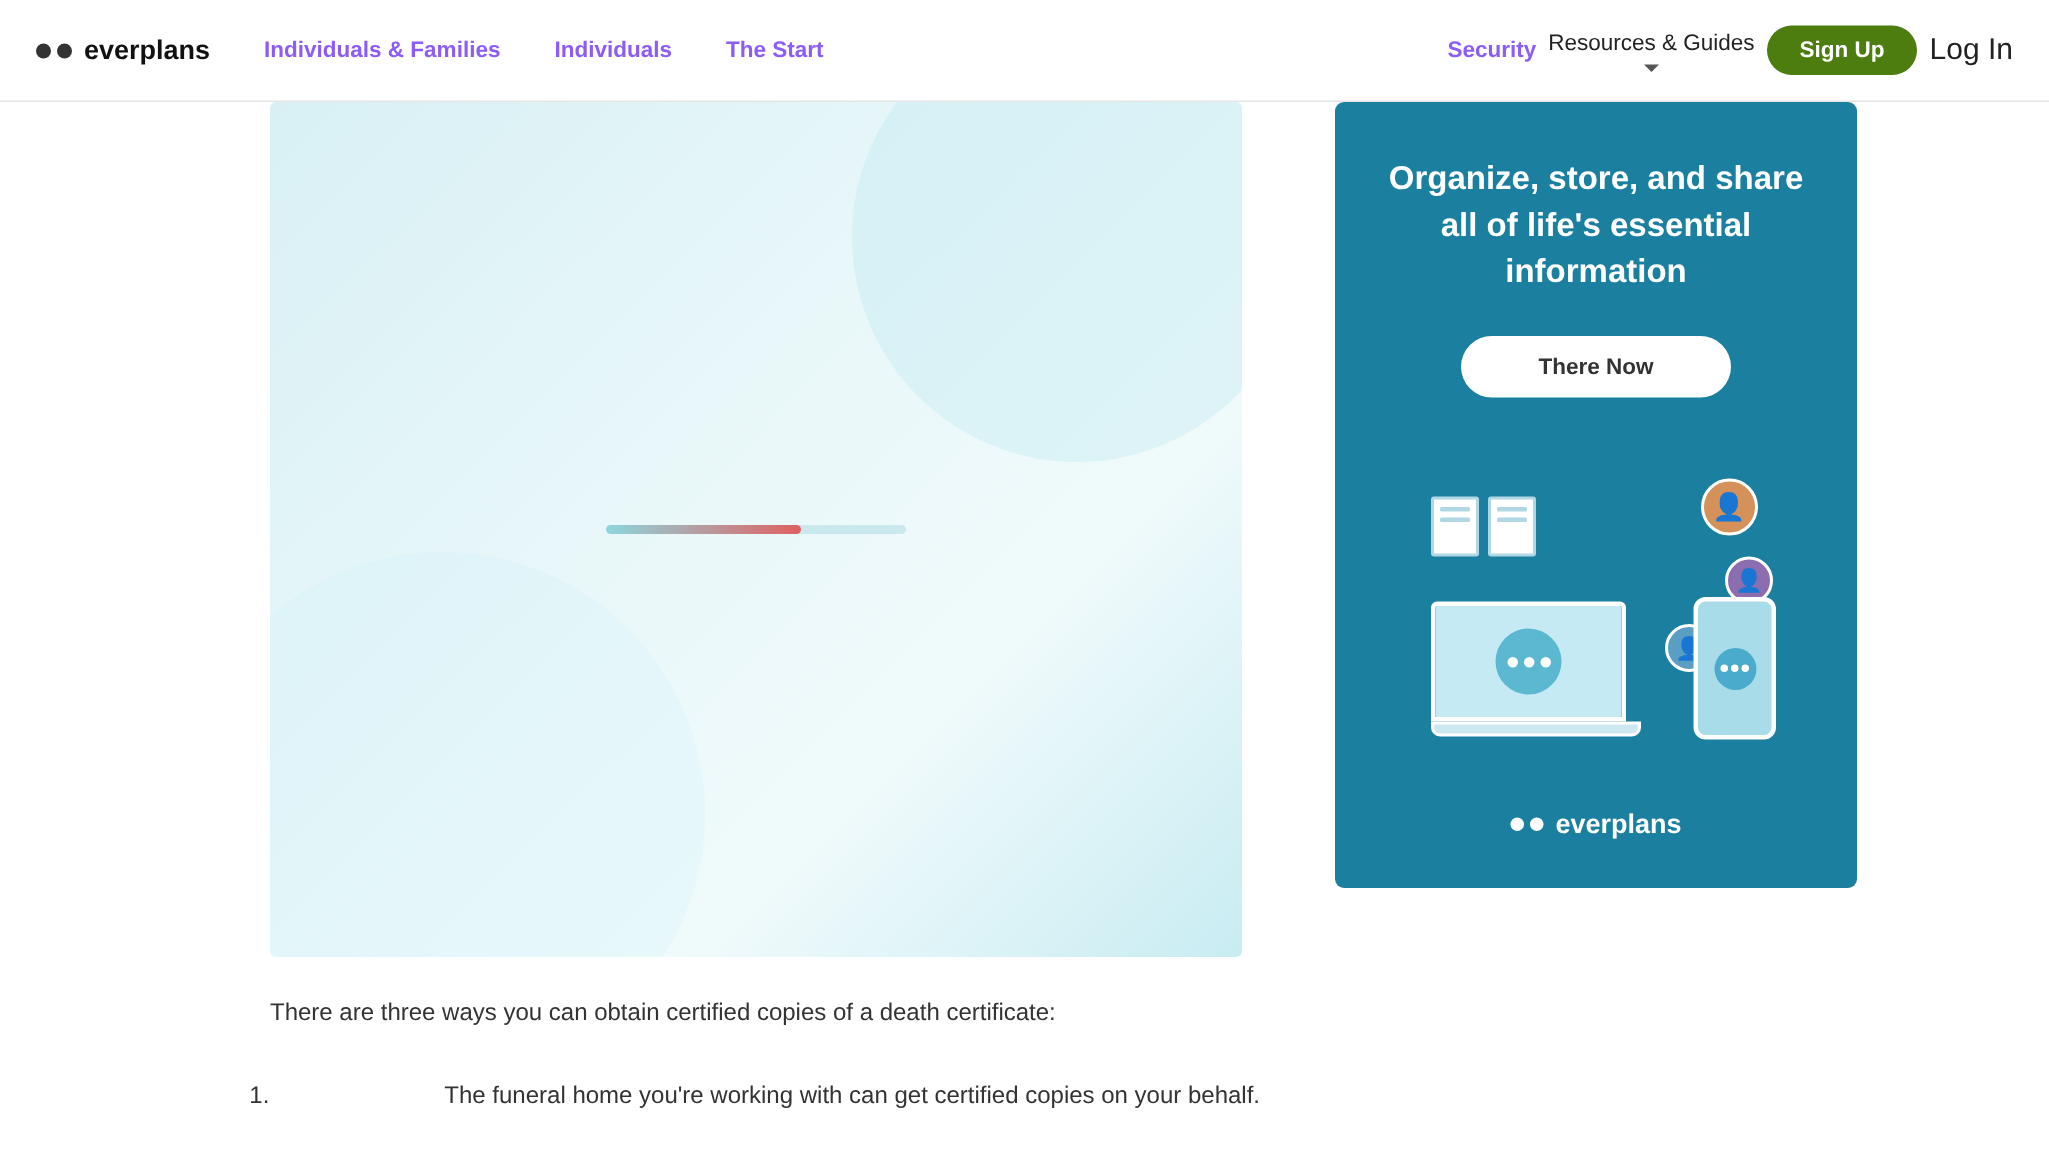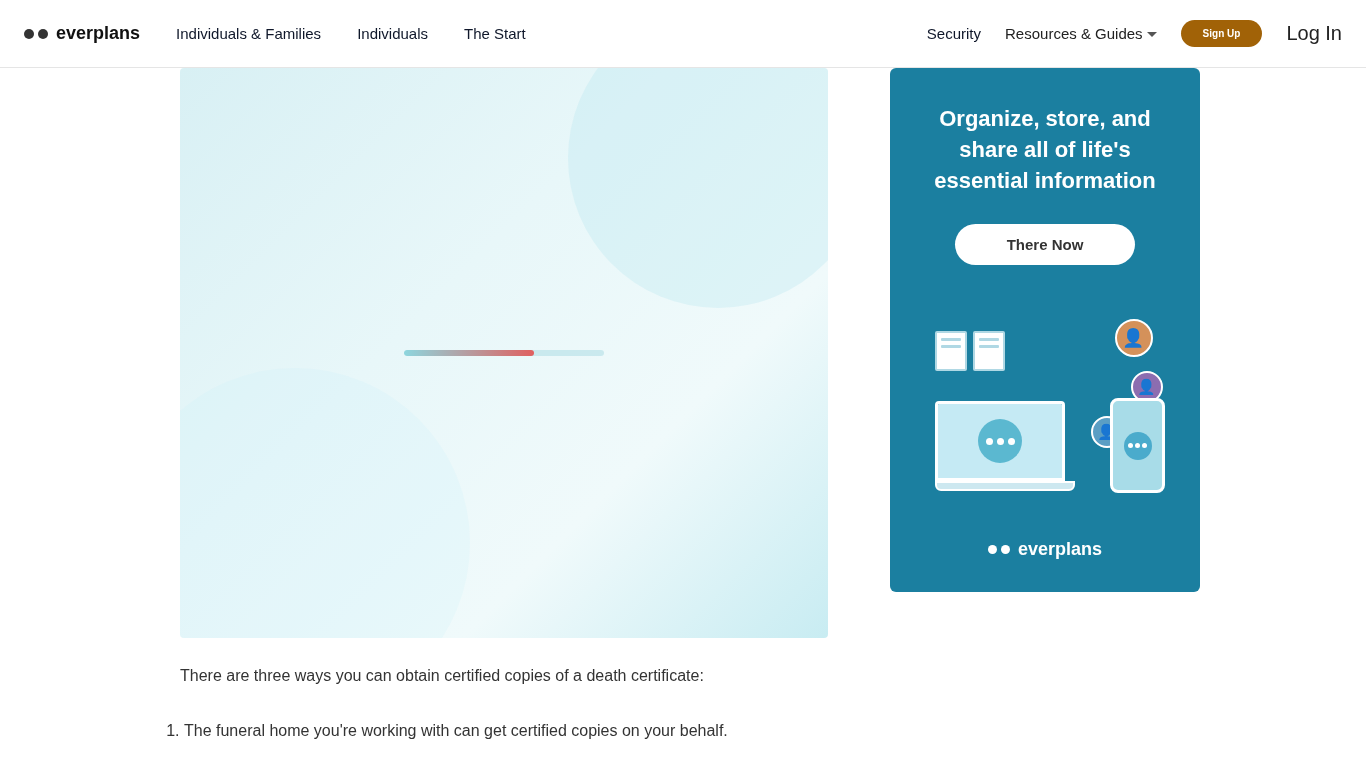--- a/index.html
+++ b/index.html
@@ -9,34 +9,34 @@
     .navbar {
       display: flex;
       align-items: center;
       justify-content: space-between;
       padding: 0 24px;
       height: 68px;
       border-bottom: 1px solid #e5e5e5;
       background: #fff;
     }
     .navbar-left { display: flex; align-items: center; gap: 36px; }
-    .navbar-right { display: flex; align-items: center; gap: 24px; }
+    .navbar-right { display: flex; align-items: center; gap: 8px; }
     .logo { display: flex; align-items: center; gap: 8px; text-decoration: none; color: #111; font-weight: 700; font-size: 18px; }
     .logo-dots { display: flex; gap: 4px; align-items: center; }
     .logo-dot { width: 10px; height: 10px; border-radius: 50%; background: #333; }
-    .nav-link { text-decoration: none; color: #0f172a; font-size: 15px; font-weight: 400; text-align: center; }
-    .resources-btn { display: flex; align-items: center; gap: 4px; font-size: 15px; color: #222; font-weight: 500; cursor: pointer; background: none; border: none; }
+    .nav-link { text-decoration: none; color: #8b5cf6; font-size: 15px; font-weight: 700; text-align: center; }
+    .resources-btn { display: flex; align-items: center; gap: 4px; font-size: 15px; color: #222; font-weight: 500; cursor: pointer; background: none; border: none; flex-direction: column; }
     .chevron-down { display: inline-block; width: 0; height: 0; border-left: 5px solid transparent; border-right: 5px solid transparent; border-top: 5px solid #555; margin-top: 2px; }
     .signup-btn {
-      background: #a16207;
+      background: #4d7c0f;
       color: #fff;
       border: none;
       border-radius: 22px;
       padding: 8px 22px;
-      font-size: 10px;
+      font-size: 15px;
       font-weight: 600;
       cursor: pointer;
     }
     .login-link { font-size: 20px; color: #222; text-decoration: none; font-weight: 500; }
 
     
     .page-content {
       display: flex;
       max-width: 1366px;
       margin: 0 auto;
@@ -113,37 +113,38 @@
     
     .article-text {
       font-size: 16px;
       line-height: 1.7;
       color: #333;
       margin-bottom: 28px;
     }
     .article-list {
       margin-left: 4px;
       margin-top: 8px;
+      text-align: right;
     }
     .article-list li {
       margin-bottom: 8px;
       font-size: 16px;
       line-height: 1.7;
       color: #333;
     }
 
     
     .sidebar-ad {
       background: #1b7fa0;
       border-radius: 6px;
       padding: 36px 30px 32px 30px;
       color: #fff;
       text-align: center;
       margin-top: 0;
-      width: 310px;
+      width: 348px;
     }
     .sidebar-ad-title {
       font-size: 22px;
       font-weight: 600;
       line-height: 1.4;
       margin-bottom: 28px;
     }
     .sidebar-start-btn {
       display: inline-block;
       background: #fff;

